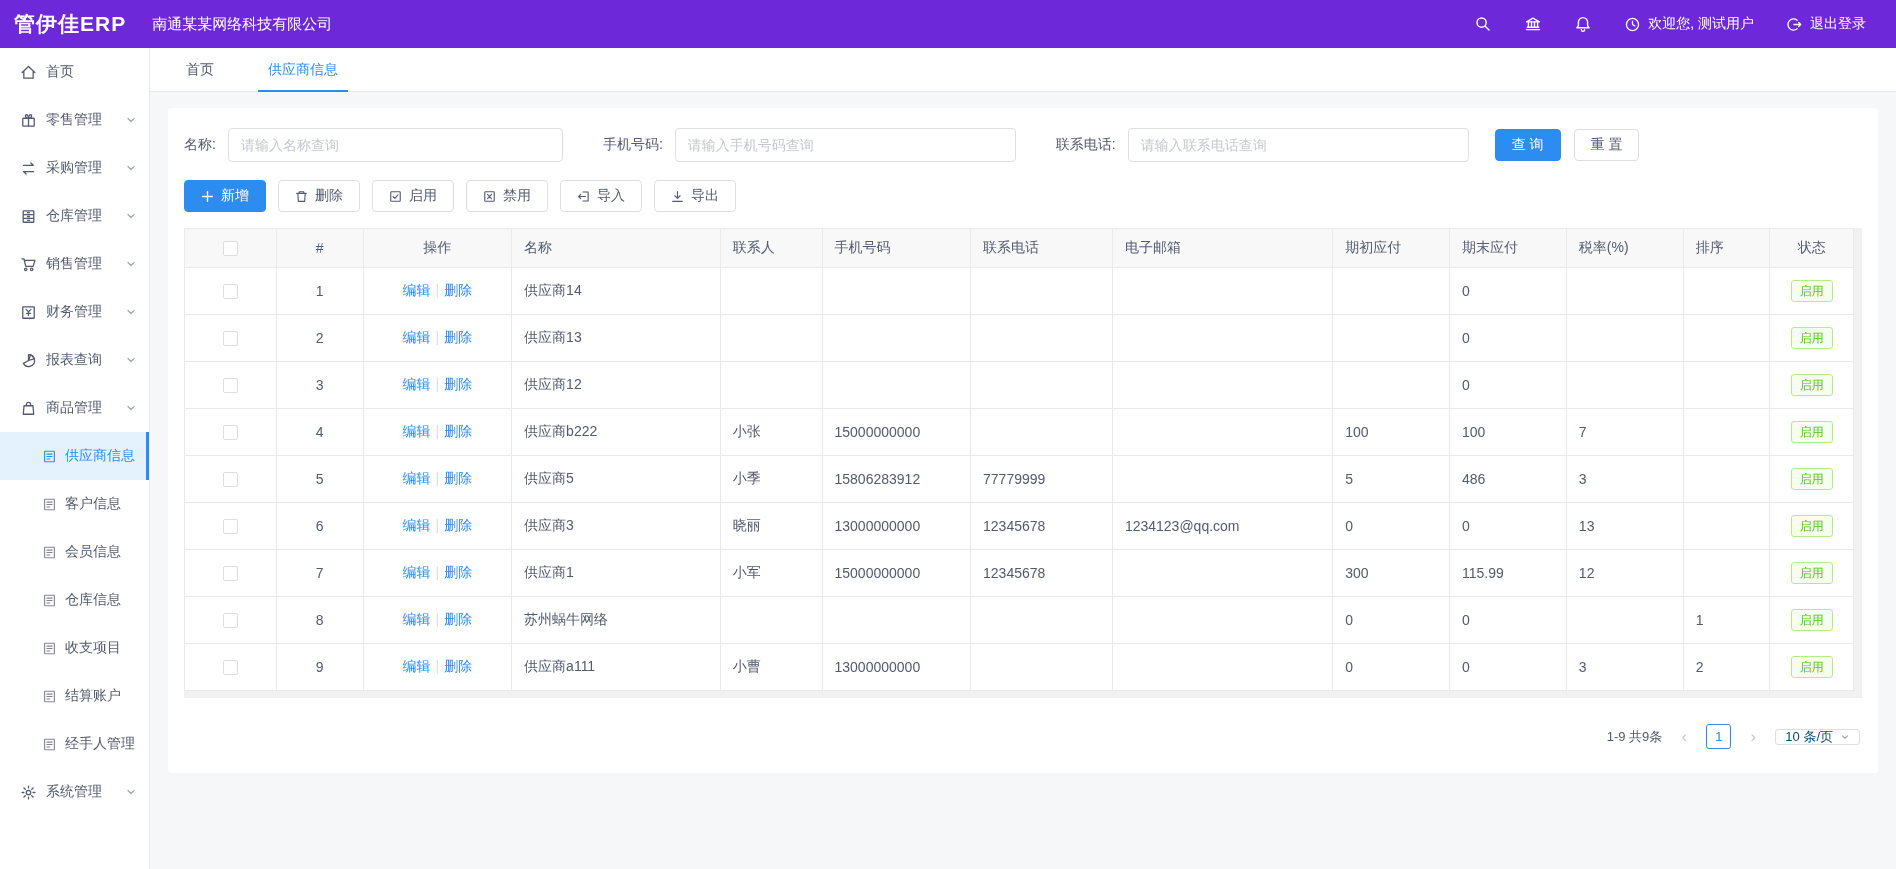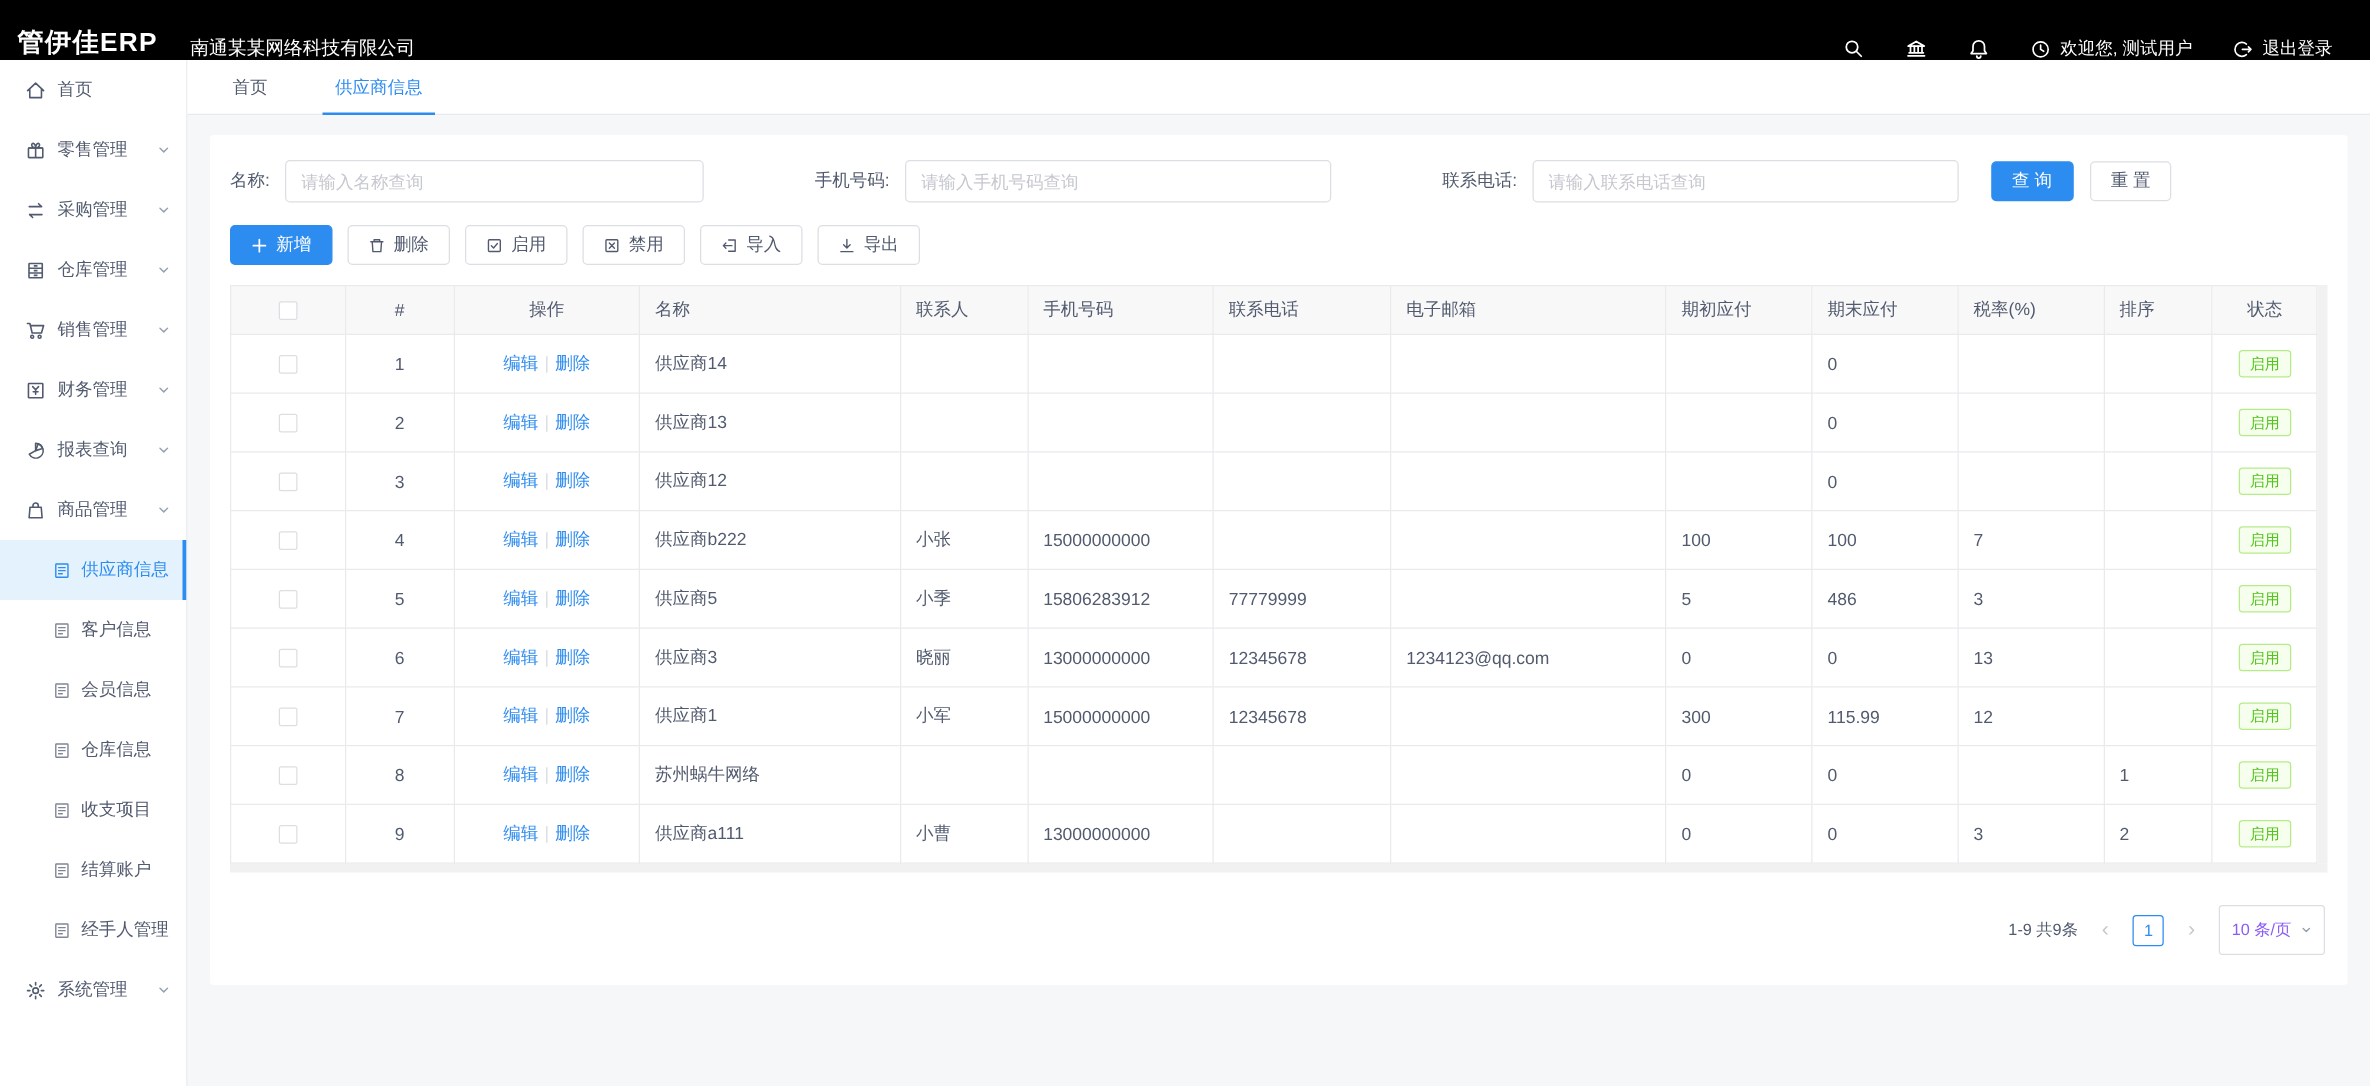--- a/index.html
+++ b/index.html
@@ -1,20 +1,20 @@
 <!DOCTYPE html>
 <html><head>
 <meta charset="utf-8">
 <style>
   *{box-sizing:border-box;margin:0;padding:0}
   html,body{width:1896px;height:869px;overflow:hidden}
   body{font-family:"Liberation Sans",sans-serif;font-size:14px;color:#515a6e;background:#f5f7f9}
   svg{display:block}
   
-  .topbar{height:48px;background:#000000;display:flex;align-items:flex-end;color:#fff}
+  .topbar{height:48px;background:#6d28d9;display:flex;align-items:center;color:#fff}
   .logo{font-size:21px;font-weight:bold;padding-left:14px;letter-spacing:1px;white-space:nowrap}
   .company{font-size:15px;margin-left:26px;white-space:nowrap}
   .topbar-right{margin-left:auto;display:flex;align-items:center;gap:32px;padding-right:30px;font-size:14px}
   .tb-icon{cursor:pointer;display:flex}
   .tb-group{display:flex;align-items:center;gap:7px;cursor:pointer;white-space:nowrap}
   
   .layout{display:flex;height:821px}
   .sidebar{width:150px;background:#fff;border-right:1px solid #e8eaec;flex:none}
   .s-item{height:48px;display:flex;align-items:center;padding:0 12px 0 20px;cursor:pointer;position:relative;color:#515a6e}
   .s-icon{display:flex;margin-right:9px;flex:none}
@@ -29,21 +29,21 @@
   .s-item.active::after{content:"";position:absolute;right:0;top:0;bottom:0;width:3px;background:#2d8cf0}
   main{flex:1;display:flex;flex-direction:column;min-width:0}
   
   .tabbar{background:#fff;height:44px;display:flex;align-items:flex-end;padding-left:26px;border-bottom:1px solid #e8eaec;gap:34px;flex:none}
   .tab{padding:0 10px 11px;cursor:pointer;border-bottom:2px solid transparent;margin-bottom:-1px;white-space:nowrap}
   .tab.active{color:#2d8cf0;border-bottom-color:#2d8cf0}
   
   .content{padding:16px 18px;flex:1}
   .card{background:#fff;border-radius:3px;padding:20px 16px 24px}
   .filter-row{display:flex;align-items:center}
-  .f-group{display:flex;align-items:center;margin-right:89px}
+  .f-group{display:flex;align-items:center;margin-right:40px}
   .f-group.last{margin-right:26px}
   .f-label{margin-right:12px;white-space:nowrap}
   .f-input{height:34px;border:1px solid #dcdee2;border-radius:4px;padding:12px 12px;font-size:14px;color:#515a6e;outline:none;font-family:inherit}
   .f-input::placeholder{color:#c5c8ce}
   .w1{width:335px}.w2{width:341px}
   .filter-btns{display:flex;gap:13px}
   .btn{height:32px;display:inline-flex;align-items:center;justify-content:center;gap:7px;padding:0 16px;background:#fff;border:1px solid #dcdee2;border-radius:4px;font-size:14px;color:#515a6e;cursor:pointer;font-family:inherit;white-space:nowrap}
   .btn.primary{background:#2d8cf0;border-color:#2d8cf0;color:#fff}
   .toolbar{display:flex;gap:12px;margin-top:18px}
   
@@ -56,21 +56,21 @@
   a.lnk{color:#2d8cf0;text-decoration:none;cursor:pointer}
   .sep{color:#dcdee2;margin:0 5px}
   .cb{display:inline-block;width:15px;height:15px;border:1px solid #dcdee2;border-radius:2px;background:#fff;vertical-align:middle;cursor:pointer}
   .vtrack{width:8px;background:#f1f1f1;flex:none}
   .htrack{height:7px;background:#f1f1f1}
   .badge{display:inline-block;padding:2px 8px;font-size:12px;line-height:16px;color:#52c41a;background:#f6ffed;border:1px solid #b7eb8a;border-radius:3px}
   
   .pager{display:flex;align-items:center;justify-content:flex-end;gap:10px;margin-top:26px;font-size:13px;color:#515a6e;padding-right:2px}
   .pg-btn{width:24px;height:24px;display:flex;align-items:center;justify-content:center;color:#c5c8ce;font-size:17px;cursor:pointer}
   .pg-page{width:25px;height:25px;border:1px solid #2d8cf0;color:#2d8cf0;border-radius:3px;display:flex;align-items:center;justify-content:center;background:#fff;cursor:pointer}
-  .pg-size{height:40px;border:1px solid #dcdee2;border-radius:3px;display:flex;align-items:center;padding:0 9px;gap:7px;background:#fff;color:#8b5cf6;cursor:pointer;white-space:nowrap}
+  .pg-size{height:16px;border:1px solid #dcdee2;border-radius:3px;display:flex;align-items:center;padding:0 9px;gap:7px;background:#fff;color:#0c4a6e;cursor:pointer;white-space:nowrap}
 </style>
 </head>
 <body>
 
 <div class="topbar">
   <div class="logo">管伊佳ERP</div>
   <div class="company">南通某某网络科技有限公司</div>
   <div class="topbar-right">
     <span class="tb-icon">
         <svg width="18" height="18" viewBox="0 0 18 18" fill="none" stroke="#fff" stroke-width="1.4" stroke-linecap="round">

